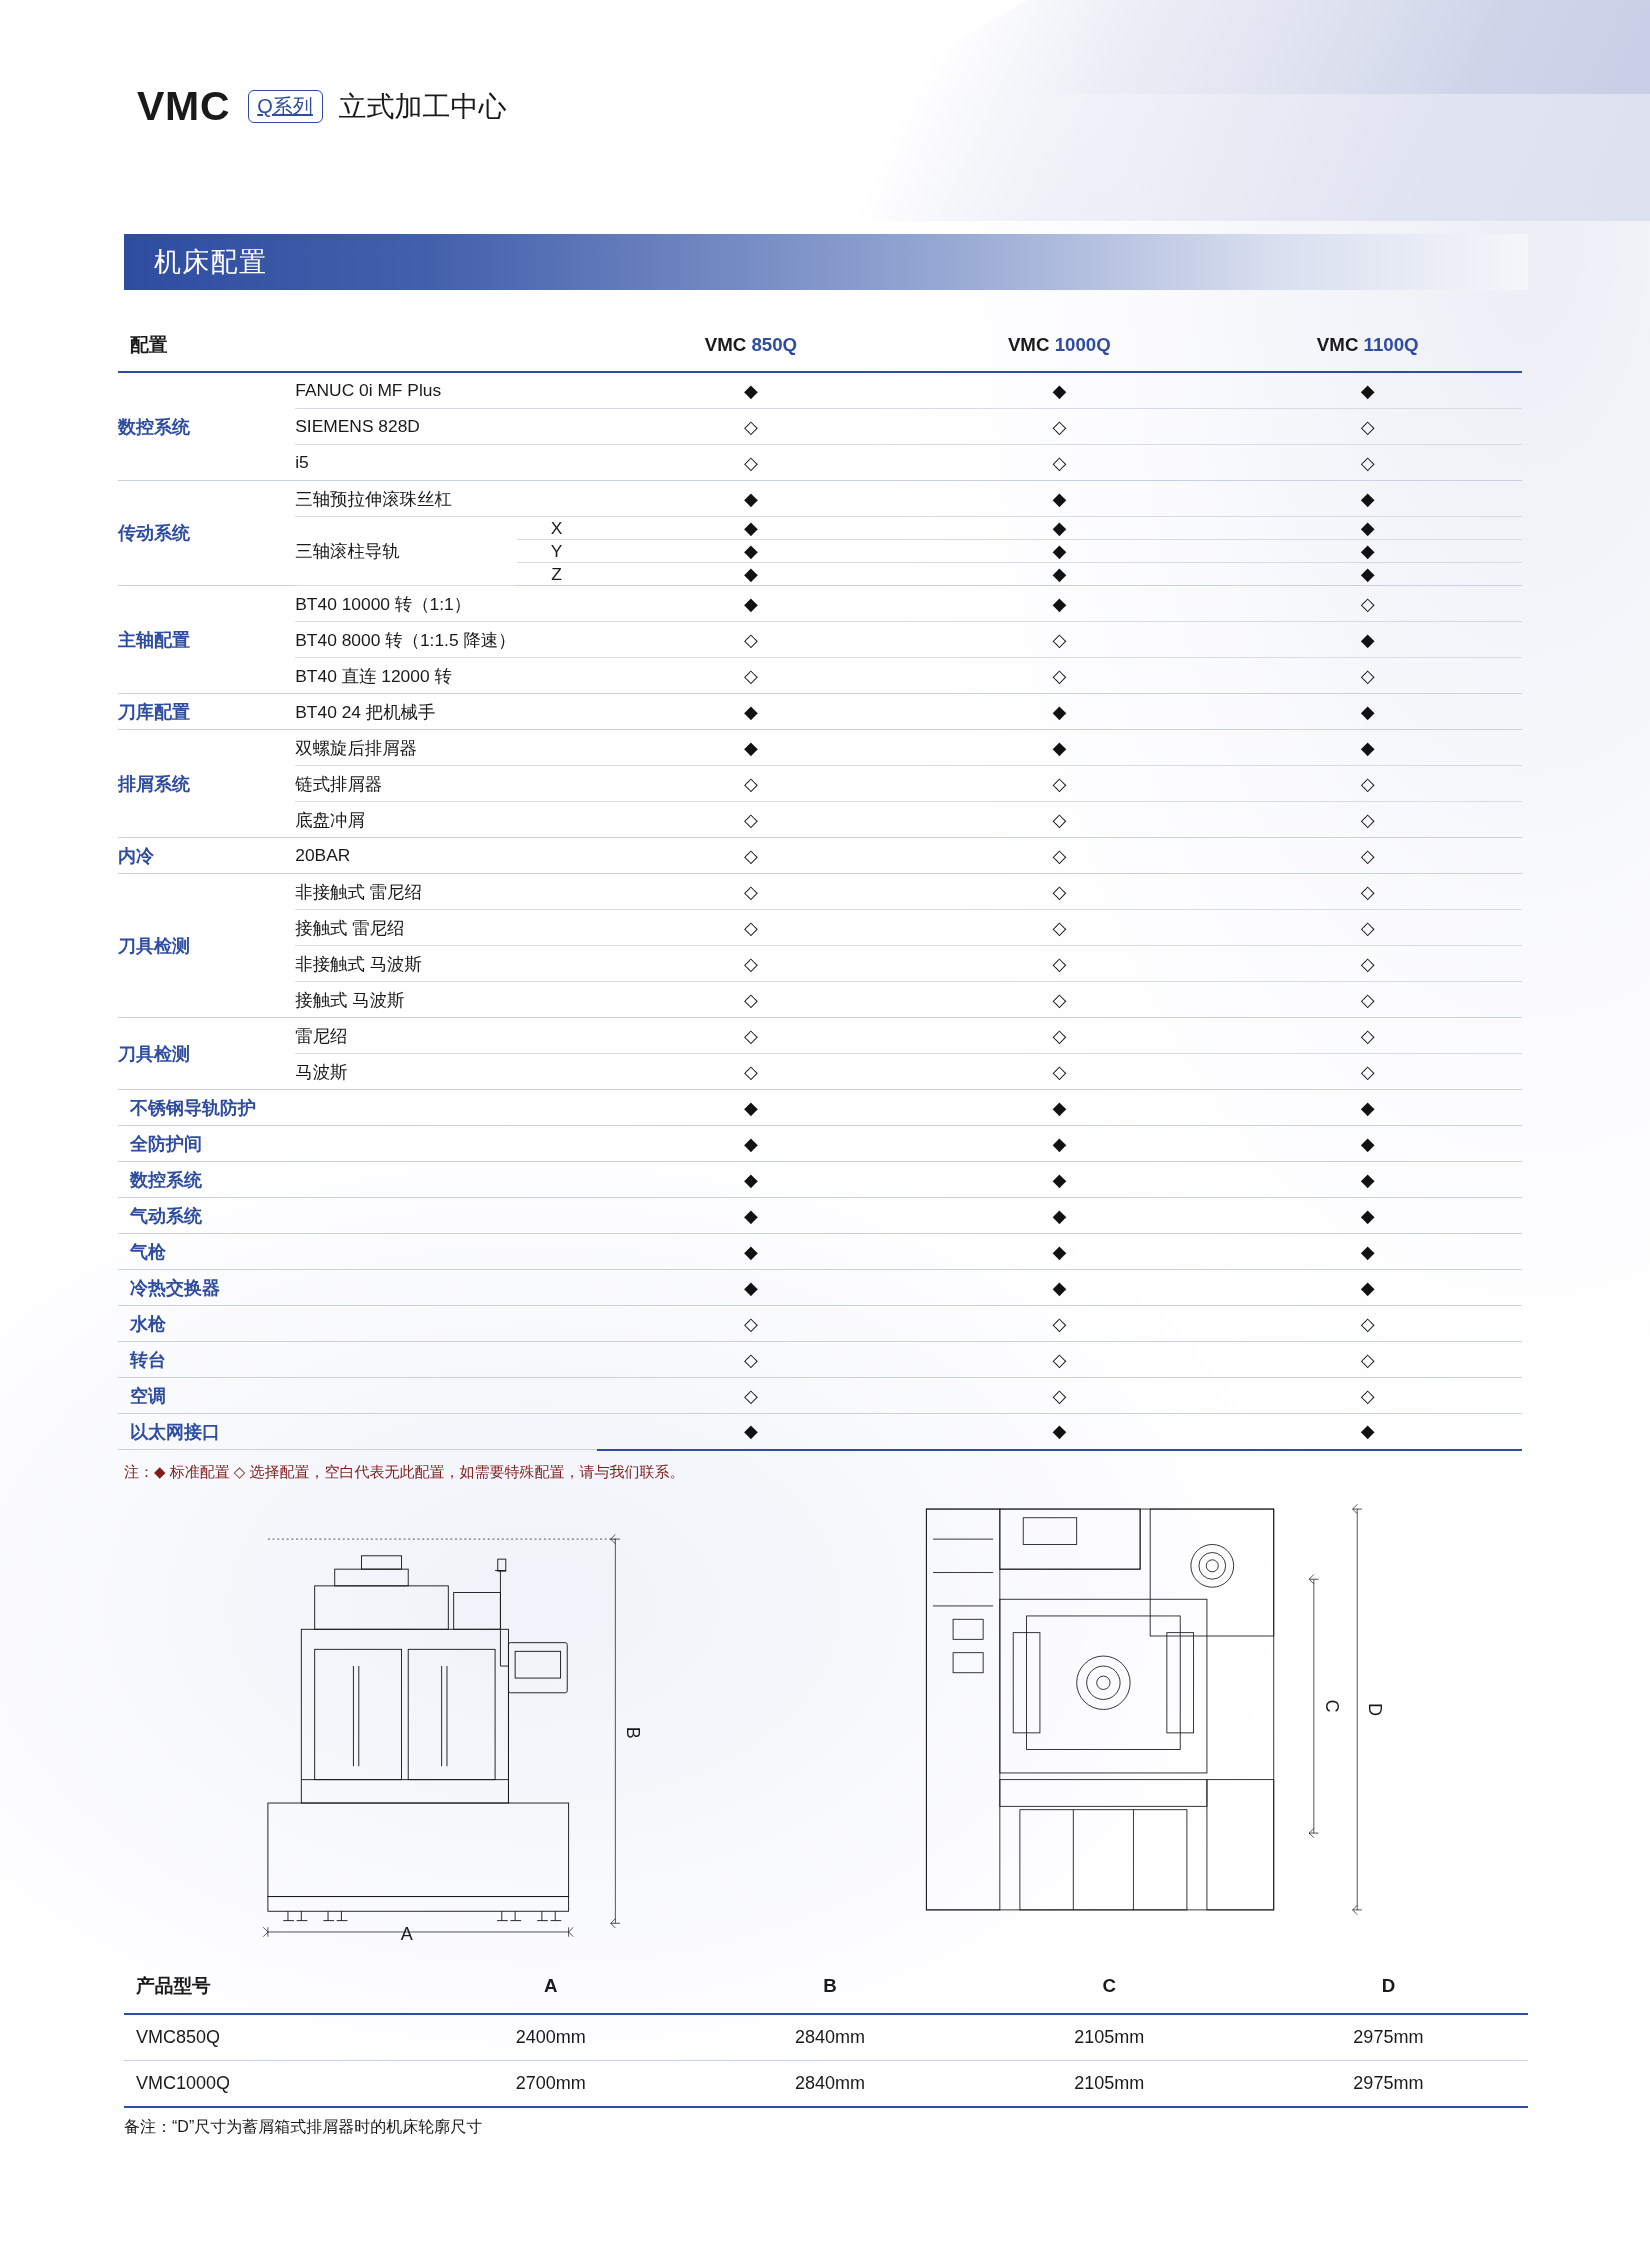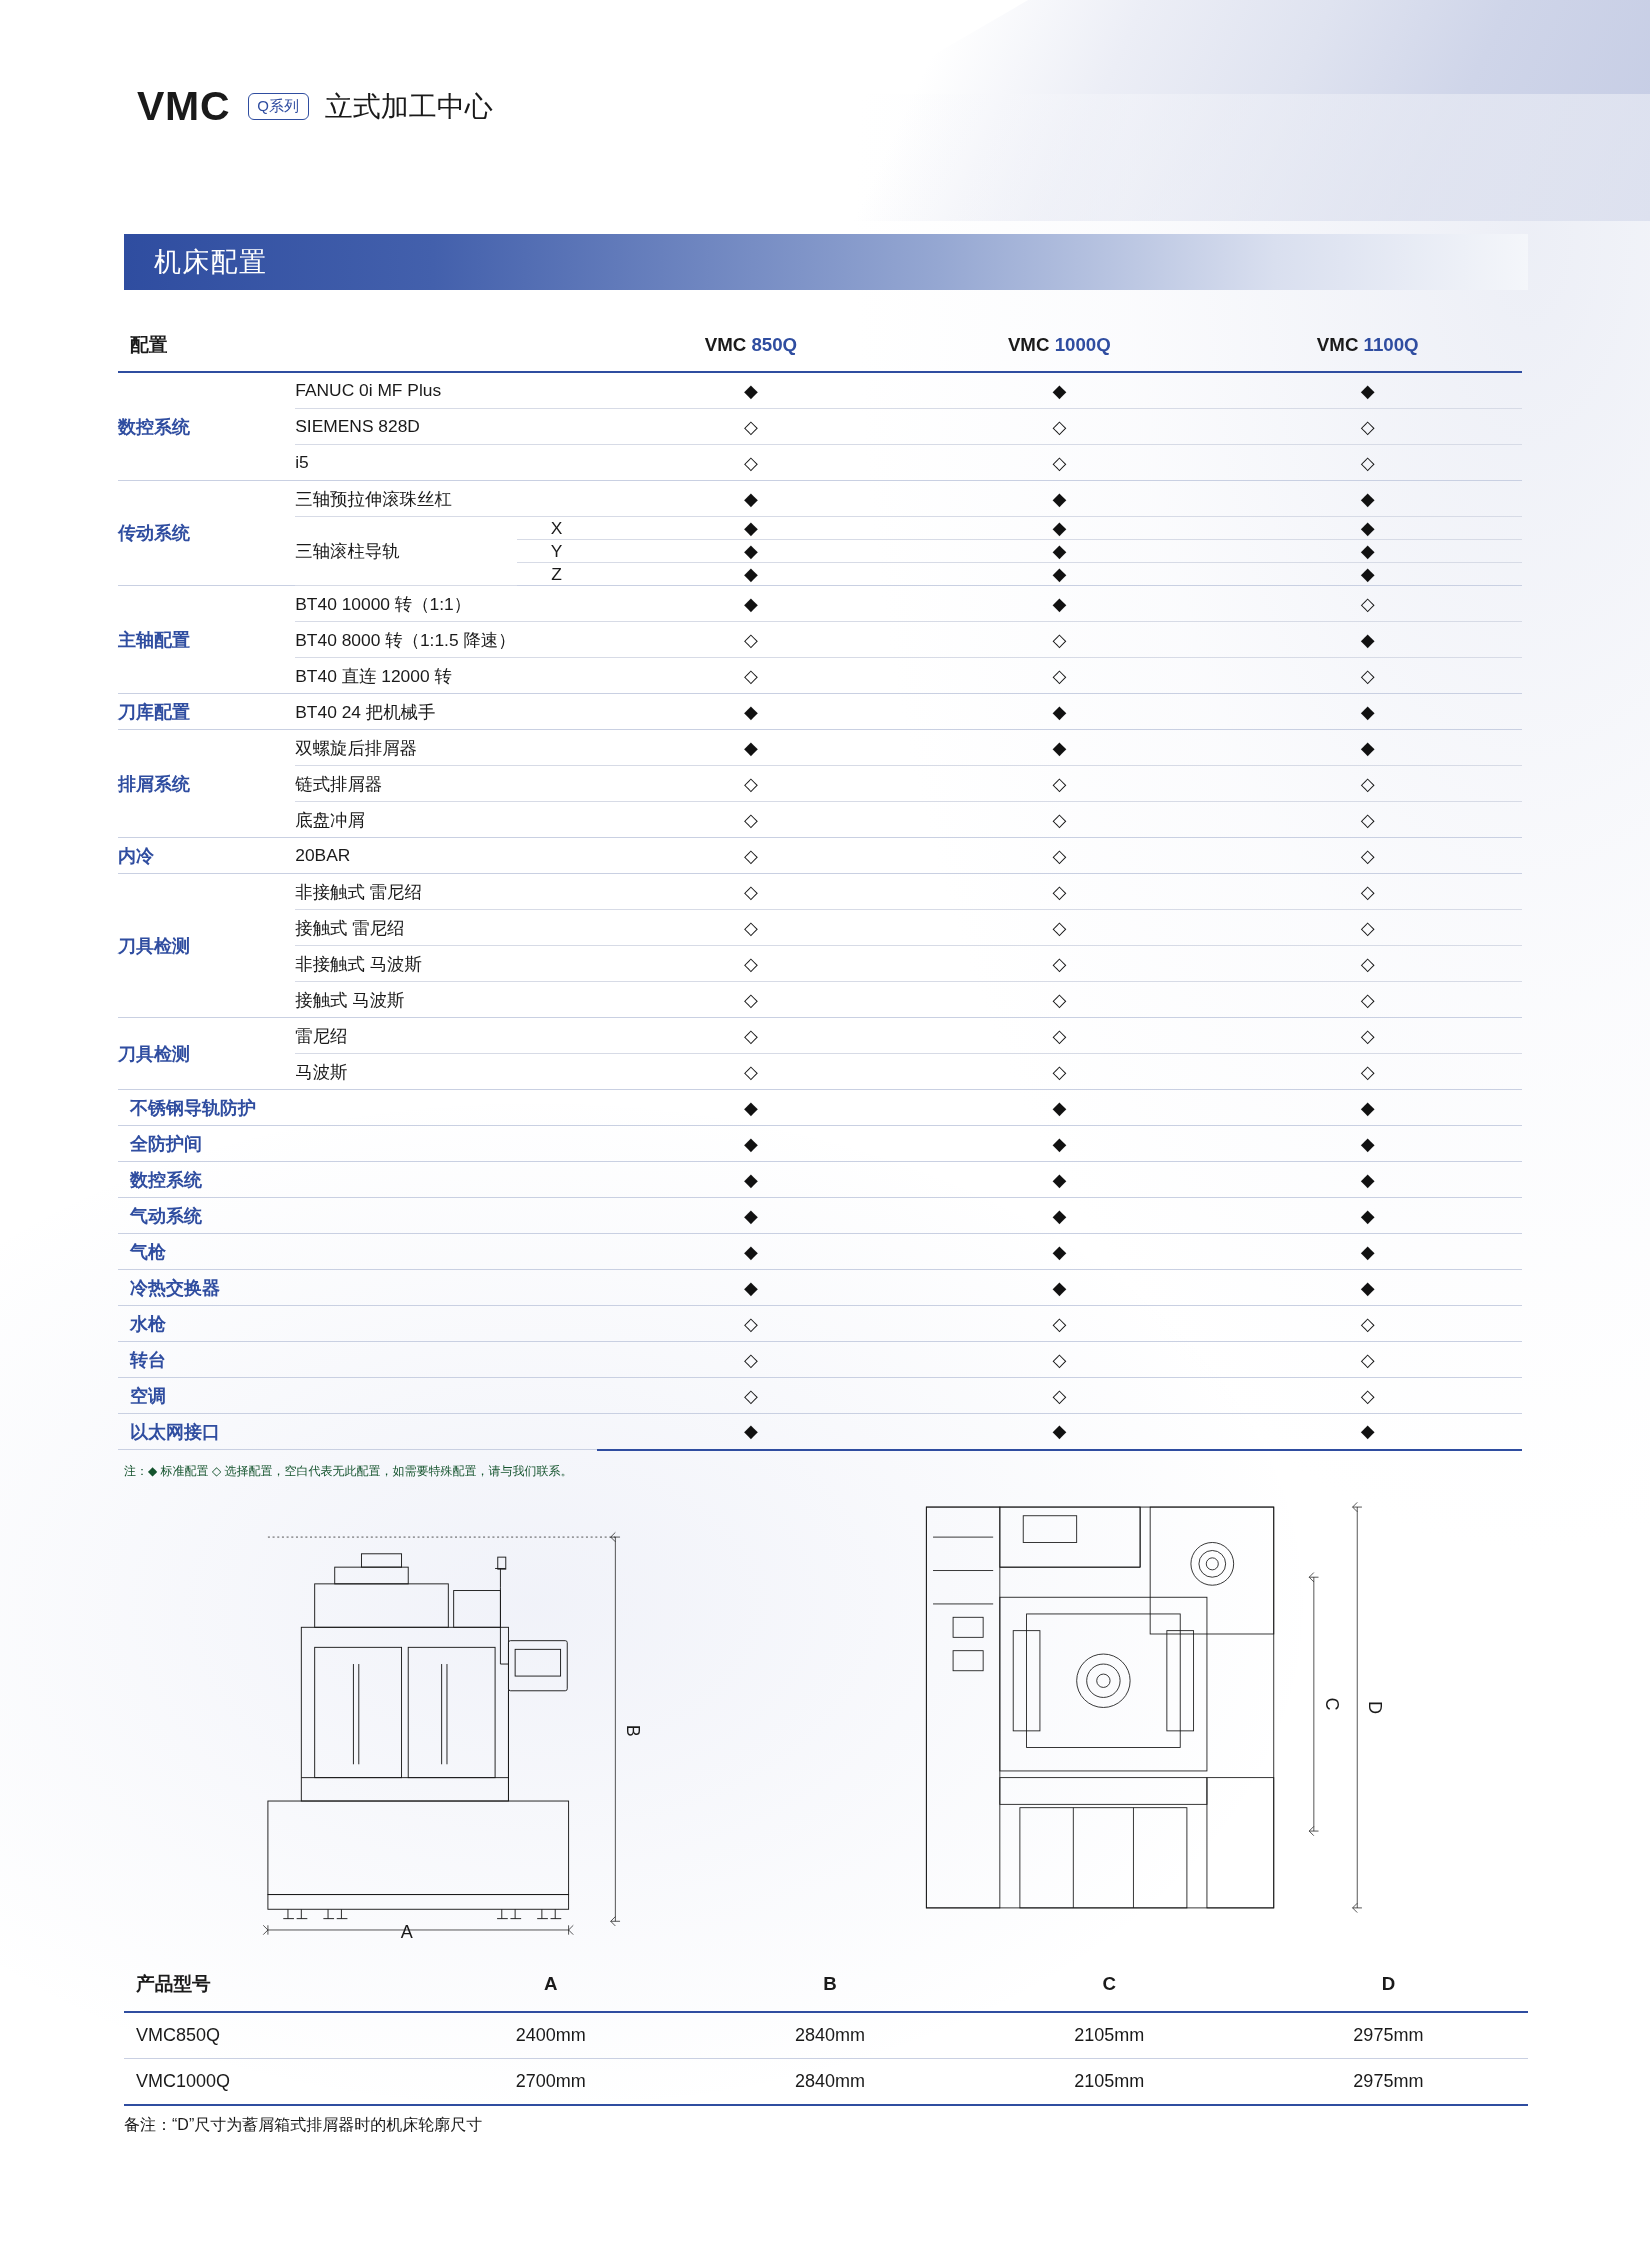--- a/index.html
+++ b/index.html
@@ -42,25 +42,26 @@
     display:flex;align-items:center;
   }
   .brand{
     font-size:41px;font-weight:bold;color:#1a1a1a;letter-spacing:0.7px;line-height:1;
   }
   .series-badge{
     margin-left:17.4px;
     border:1.3px solid #2f4da0;
     border-radius:6px;
     color:#2f4da0;
-    font-size:15px;
+    font-size:20px;
     padding:4.7px 8.7px 6px 8.7px;
     line-height:1;
     font-weight:normal;
     white-space:nowrap;
+    text-decoration:underline;
   }
   .header-title{
     margin-left:16px;
     font-size:28px;color:#1a1a1a;line-height:1;font-weight:normal;
   }
 
   
   .section-bar{
     margin:107px 0 0 124px;
     width:1404px;height:56px;
@@ -111,21 +112,21 @@
     border-bottom:0.7px solid #d7dbe6;
   }
   td.mark.groupend{border-bottom:0.7px solid #c9d0e2;}
   tr.single td.group-full{
     font-size:18px;font-weight:bold;color:#2f4da0;padding-left:12px;
     border-bottom:0.7px solid #c9d0e2;height:35px;
   }
   tr.lastrow td{border-bottom:2px solid #2f4da0;}
   .note{
     margin:12px 0 0 124px;width:1404px;
-    font-size:12px;color:#14532d;
+    font-size:15px;color:#7f1d1d;
   }
 
   
   .drawings{
     position:relative;margin:17.4px 0 0 124px;width:1404px;height:441px;
   }
   .dwg{position:absolute;top:0;}
   .dwg.left{left:117px;}
   .dwg.right{left:789px;}
 

